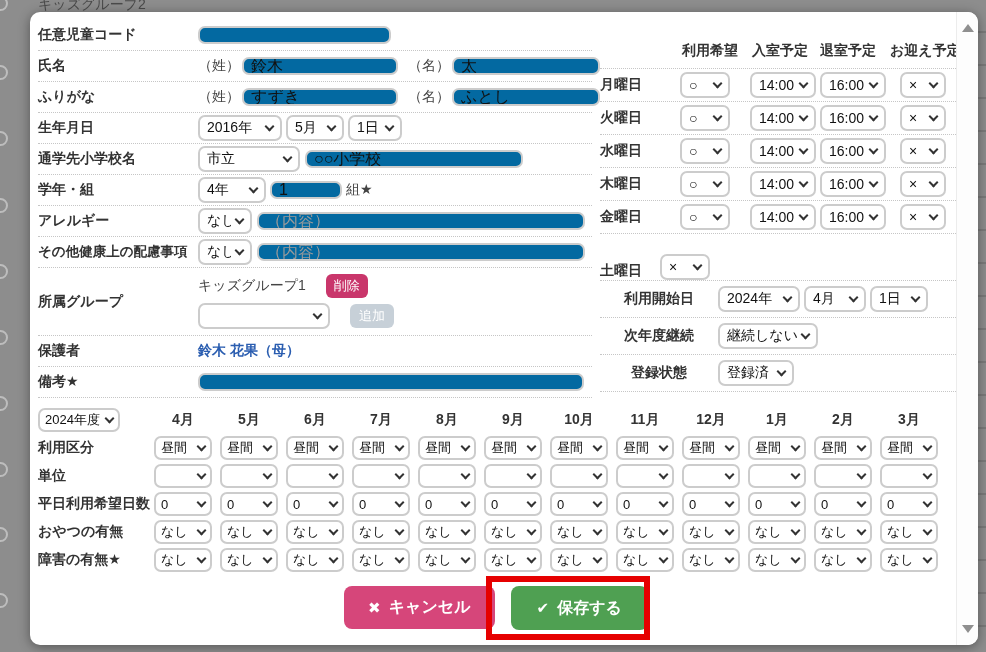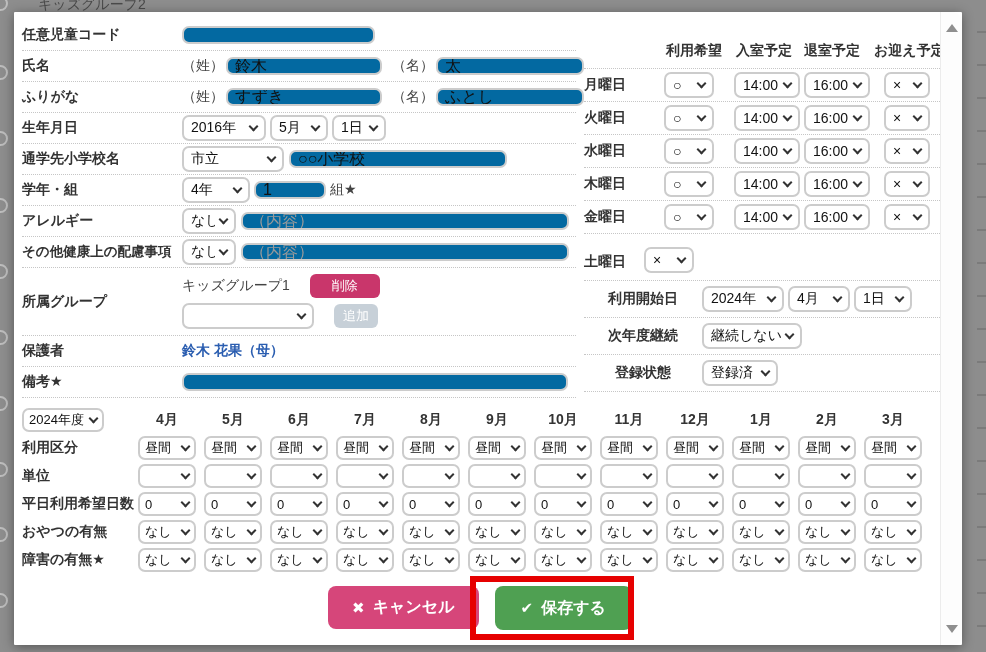--- a/index.html
+++ b/index.html
@@ -8,22 +8,22 @@
     font-family:"Liberation Sans","DejaVu Sans",sans-serif;
     background:#8d8d8d; position:relative; color:#333;
   }
   
   .bg-text { position:absolute; left:38px; top:-4px; font-size:14px; color:#4a4a4a; }
   .bg-radio { position:absolute; left:-7px; width:15px; height:15px; border:2px solid #bdbdbd;
               border-radius:50%; }
   .bg-right-strip { position:absolute; right:0; top:0; width:9px; height:652px;
     background:repeating-linear-gradient(to bottom,#8d8d8d 0 31px,#7b7b7b 31px 33px); }
   
-  .modal { position:absolute; left:14px; top:12px; width:948px; height:633px;
-    background:#fff; border-radius:1px; box-shadow:0 2px 12px rgba(0,0,0,.4); }
+  .modal { position:absolute; left:30px; top:12px; width:948px; height:633px;
+    background:#fff; border-radius:10px; box-shadow:0 2px 12px rgba(0,0,0,.4); }
   .scrollbar { position:absolute; right:0; top:0; width:22px; height:633px;
     border-left:1px solid #ececec; border-radius:0 10px 10px 0; background:#fdfdfd; }
   .scroll-up { position:absolute; top:12px; left:5px; width:0; height:0;
     border-left:6px solid transparent; border-right:6px solid transparent;
     border-bottom:8px solid #8f8f8f; }
   .scroll-down { position:absolute; bottom:12px; left:5px; width:0; height:0;
     border-left:6px solid transparent; border-right:6px solid transparent;
     border-top:8px solid #8f8f8f; }
   
   .sel { display:inline-flex; align-items:center; justify-content:space-between;
@@ -38,40 +38,40 @@
   .flabel { font-weight:bold; font-size:14px; color:#333; white-space:nowrap; }
   .sub { font-size:14px; color:#444; white-space:nowrap; }
   
   .left-col { position:absolute; left:8px; top:8px; width:554px; }
   .frow { display:flex; align-items:center; border-bottom:1px dotted #c6c6c6;
     min-height:31px; padding:2px 0; }
   .frow .flabel { width:160px; flex-shrink:0; }
   .group-lines { display:flex; flex-direction:column; gap:5px; padding:3px 0; }
   .gline { display:flex; align-items:center; gap:20px; }
   .btn-del { background:#c9366b; color:#fff; font-size:13px; border:none; border-radius:6px;
-    height:24px; padding:0 22px; font-family:inherit; }
+    height:24px; padding:0 8px; font-family:inherit; }
   .btn-add { background:#c7d0d8; color:#fff; font-size:13px; border:none; border-radius:6px;
     height:24px; padding:0 9px; font-family:Liberation Mono, monospace; }
   .link { color:#2a5db0; font-weight:bold; font-size:14px; text-decoration:none; }
   
   .right-col { position:absolute; left:570px; top:30px; width:376px; }
   .sched-head { display:flex; font-weight:bold; font-size:14px; color:#333;
     padding-bottom:8px; border-bottom:1px dotted #c6c6c6; }
   .sched-head span:nth-child(1){ margin-left:82px; }
   .sched-head span:nth-child(2){ margin-left:14px; }
   .sched-head span:nth-child(3){ margin-left:12px; }
   .sched-head span:nth-child(4){ margin-left:14px; }
   .day-row { display:flex; align-items:center; height:33px;
     border-bottom:1px dotted #c6c6c6; }
   .day-row .flabel { width:52px; }
   .day-row .wish { width:50px; margin-left:28px; }
   .day-row .t-in  { width:66px; margin-left:20px; }
   .day-row .t-out { width:66px; margin-left:4px; }
   .day-row .pick  { width:46px; margin-left:14px; }
-  .day-row.sat { height:47px; align-items:center; padding-top:5px; }
+  .day-row.sat { height:47px; align-items:flex-end; padding-top:5px; }
   .set-row { display:flex; align-items:center; height:37px; border-bottom:1px dotted #c6c6c6;text-align:center; }
   .set-row .flabel { width:118px; flex-shrink:0; }
   .set-row .sel { margin-right:4px; }
   
   .monthly { position:absolute; left:8px; top:394px; width:932px; }
   .mgrid { display:grid; grid-template-columns:112px repeat(12,66px); align-items:center; }
   .mhead { height:28px; }
   .mhead .mlabel { font-weight:bold; font-size:14px; text-align:center; color:#333; }
   .mrow { height:28px; }
   .mrow .flabel { font-size:14px; }

